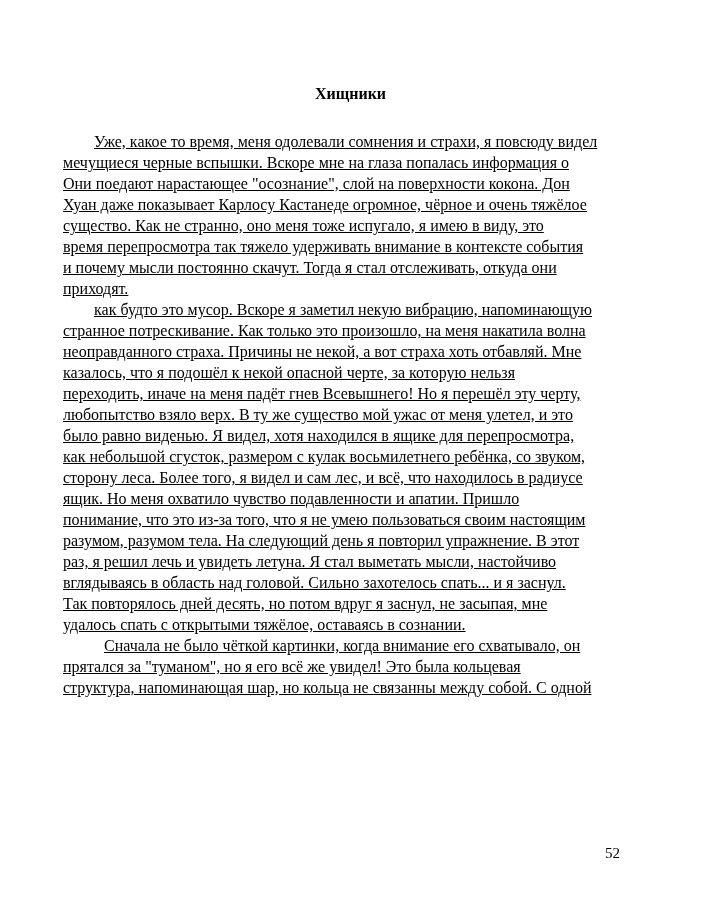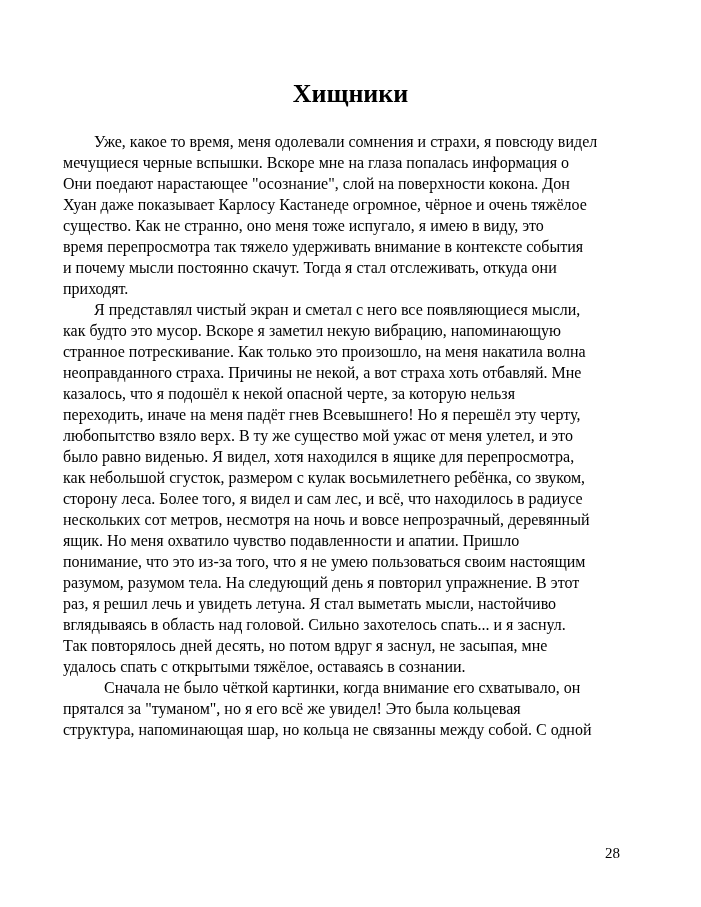--- a/index.html
+++ b/index.html
@@ -13,37 +13,38 @@
     height: 907px;
     background: #ffffff;
     color: #000000;
     font-family: "Liberation Serif", "DejaVu Serif", serif;
     overflow: hidden;
   }
   .title {
     margin: 0;
     padding-top: 82px;
     text-align: center;
-    font-size: 26px;
+    font-size: 16px;
     line-height: 24px;
     font-weight: 700;
   }
   .body-text {
     margin: 25px 0 0 63px;
     width: 575px;
     font-size: 16px;
     line-height: 21px;
   }
   .para {
     margin: 0;
     padding: 0;
   }
   .line {
     display: block;
     white-space: nowrap;
+    text-decoration: underline;
   }
   .para .line:first-child {
     padding-left: 31px;
   }
   .para:nth-of-type(3) .line:first-child {
     padding-left: 41px;
   }
   .page-number {
     position: absolute;
     top: 845px;
@@ -63,40 +64,38 @@
         <span class="line">Уже, какое то время, меня одолевали сомнения и страхи, я повсюду видел</span>
         <span class="line">мечущиеся черные вспышки. Вскоре мне на глаза попалась информация о</span>
         <span class="line">Они поедают нарастающее "осознание", слой на поверхности кокона. Дон</span>
         <span class="line">Хуан даже показывает Карлосу Кастанеде огромное, чёрное и очень тяжёлое</span>
         <span class="line">существо. Как не странно, оно меня тоже испугало, я имею в виду, это</span>
         <span class="line">время перепросмотра так тяжело удерживать внимание в контексте события</span>
         <span class="line">и почему мысли постоянно скачут. Тогда я стал отслеживать, откуда они</span>
         <span class="line">приходят.</span>
       </p>
       <p class="para">
-        <span class="line">Я представлял чистый экран и сметал с него все появляющиеся мысли,</span>
         <span class="line">как будто это мусор. Вскоре я заметил некую вибрацию, напоминающую</span>
         <span class="line">странное потрескивание. Как только это произошло, на меня накатила волна</span>
         <span class="line">неоправданного страха. Причины не некой, а вот страха хоть отбавляй. Мне</span>
         <span class="line">казалось, что я подошёл к некой опасной черте, за которую нельзя</span>
         <span class="line">переходить, иначе на меня падёт гнев Всевышнего! Но я перешёл эту черту,</span>
         <span class="line">любопытство взяло верх. В ту же существо мой ужас от меня улетел, и это</span>
         <span class="line">было равно виденью. Я видел, хотя находился в ящике для перепросмотра,</span>
         <span class="line">как небольшой сгусток, размером с кулак восьмилетнего ребёнка, со звуком,</span>
         <span class="line">сторону леса. Более того, я видел и сам лес, и всё, что находилось в радиусе</span>
-        <span class="line">нескольких сот метров, несмотря на ночь и вовсе непрозрачный, деревянный</span>
         <span class="line">ящик. Но меня охватило чувство подавленности и апатии. Пришло</span>
         <span class="line">понимание, что это из-за того, что я не умею пользоваться своим настоящим</span>
         <span class="line">разумом, разумом тела. На следующий день я повторил упражнение. В этот</span>
         <span class="line">раз, я решил лечь и увидеть летуна. Я стал выметать мысли, настойчиво</span>
         <span class="line">вглядываясь в область над головой. Сильно захотелось спать... и я заснул.</span>
         <span class="line">Так повторялось дней десять, но потом вдруг я заснул, не засыпая, мне</span>
         <span class="line">удалось спать с открытыми тяжёлое, оставаясь в сознании.</span>
       </p>
       <p class="para">
         <span class="line">Сначала не было чёткой картинки, когда внимание его схватывало, он</span>
         <span class="line">прятался за "туманом", но я его всё же увидел! Это была кольцевая</span>
         <span class="line">структура, напоминающая шар, но кольца не связанны между собой. С одной</span>
       </p>
     </div>
 
-  <div class="page-number">28</div>
+  <div class="page-number">52</div>
 </div>
 
 </body></html>

